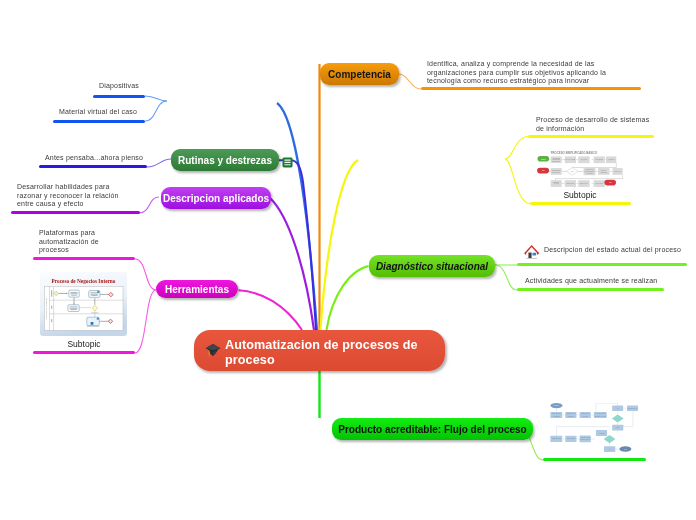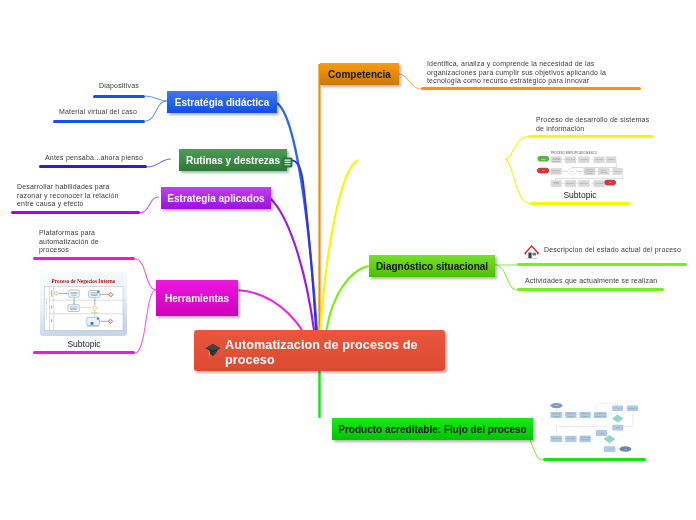--- a/index.html
+++ b/index.html
@@ -2,51 +2,51 @@
 <html><head>
 <meta charset="utf-8">
 <title>Mind Map</title>
 <style>
   html,body{margin:0;padding:0;}
   body{width:696px;height:520px;background:#fff;overflow:hidden;
        font-family:"Liberation Sans",sans-serif;position:relative;
 }
   #canvas{position:absolute;left:0;top:0;width:696px;height:520px;}
   svg.links{position:absolute;left:0;top:0;width:696px;height:520px;pointer-events:none;}
-  .node{position:absolute;border-radius:0;box-sizing:border-box;white-space:nowrap;
+  .node{position:absolute;border-radius:9px;box-sizing:border-box;white-space:nowrap;
         display:flex;align-items:center;justify-content:center;font-weight:bold;
         box-shadow:1.5px 2px 2.5px rgba(0,0,0,.30);}
   .sub{position:absolute;font-size:7px;color:#3a3a3a;line-height:8.6px;white-space:pre-line;
        letter-spacing:.18px;}
   .bar{position:absolute;height:3.4px;border-radius:1.8px;}
   .thumb{position:absolute;}
   .cap{position:absolute;font-size:8.5px;color:#1a1a1a;text-align:center;}
 
   .central{left:194px;top:330px;width:251px;height:41px;
-    background:linear-gradient(#e8563d,#dd4a32);border-radius:3px;display:block;}
+    background:linear-gradient(#e8563d,#dd4a32);border-radius:16px;display:block;}
   .central .gcap{position:absolute;left:11px;top:13px;width:16px;height:15.5px;}
   .central .ctext{position:absolute;left:31px;top:8px;color:#fff;font-size:12.6px;
     font-weight:bold;line-height:15.4px;letter-spacing:.1px;}
 
   
   .n-competencia{left:320px;top:63px;width:79px;height:22px;
     background:linear-gradient(#f79c0d,#cb7904);color:#161616;font-size:10px;}
   .n-estrategia{left:358px;top:148px;width:147px;height:22px;
     background:linear-gradient(#de7c12,#bf6207);color:#fff;font-size:10px;}
   .n-diagnostico{left:369px;top:255px;width:126px;height:22px;
-    background:linear-gradient(#74e226,#53bd04);color:#121212;font-size:10px;}
+    background:linear-gradient(#74e226,#53bd04);color:#121212;font-size:10px;font-style:italic;}
   .n-producto{left:319px;top:418px;width:201px;height:22px;
     background:linear-gradient(#13ed13,#03c203);color:#121212;font-size:10px;margin-left:13px;}
   .n-didactica{left:167px;top:91px;width:110px;height:22px;
     background:linear-gradient(#4077f2,#1050e2);color:#fff;font-size:10px;}
   .n-rutinas{left:171px;top:149px;width:108px;height:22px;
-    background:linear-gradient(#4c9b55,#2d7a37);color:#fff;font-size:10px;margin-left:8px;}
+    background:linear-gradient(#4c9b55,#2d7a37);color:#fff;font-size:10px;}
   .n-principios{left:161px;top:187px;width:110px;height:22px;
     background:linear-gradient(#c03ff2,#9e0fe0);color:#fff;font-size:10px;}
-  .n-herramientas{left:156px;top:280px;width:82px;height:36px;
+  .n-herramientas{left:156px;top:280px;width:82px;height:18px;
     background:linear-gradient(#ef17de,#cc00bc);color:#fff;font-size:10px;}
   .notes-badge{position:absolute;left:282px;top:154px;width:11px;height:11px;}
 
   
   .s-comp1{left:427px;top:60px;}
   .b-comp1{left:421px;top:87px;width:220px;background:#fb9200;}
   .s-est1{left:536px;top:116px;}
   .b-est1{left:528px;top:135px;width:126px;background:#f6f60b;}
   .s-est2{left:528px;top:190px;width:104px;}
   .b-est2{left:530px;top:202px;width:101px;background:#f6f60b;}
@@ -140,38 +140,35 @@
 
 
   <div class="node n-diagnostico">
     <span>Diagnóstico situacional</span>
   </div>
 
   <div class="node n-producto">
     <span>Producto acreditable: Flujo del proceso</span>
   </div>
 
-  <div class="node n-didactica">
-    <span>Estratégia didáctica</span>
-  </div>
 
   <div class="node n-rutinas">
     <span>Rutinas y destrezas</span>
   </div>
   <span class="notes-badge">
     <svg viewBox="0 0 12 12" width="11" height="11">
       <rect x="0.5" y="0.5" width="11" height="11" rx="1.6" fill="#1b7a34"></rect>
       <rect x="2.6" y="2.6" width="6.8" height="1.5" rx="0.3" fill="#eaf7ec"></rect>
       <rect x="2.6" y="5.3" width="6.8" height="1.3" rx="0.3" fill="#eaf7ec"></rect>
       <rect x="2.6" y="7.8" width="6.8" height="1.3" rx="0.3" fill="#eaf7ec"></rect>
     </svg>
   </span>
 
   <div class="node n-principios">
-    <span>Estrategia aplicados</span>
+    <span>Descripcion aplicados</span>
   </div>
 
   <div class="node n-herramientas">
     <span>Herramientas</span>
   </div>
 
   <div class="sub s-comp1">Identifica, analiza y comprende la necesidad de las
 organizaciones para cumplir sus objetivos aplicando la
 tecnología como recurso estratégico para innovar</div>
   <div class="bar b-comp1"></div>

